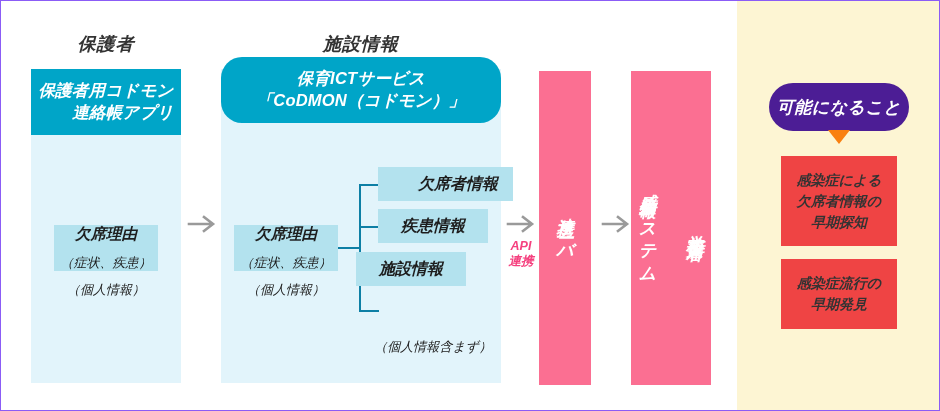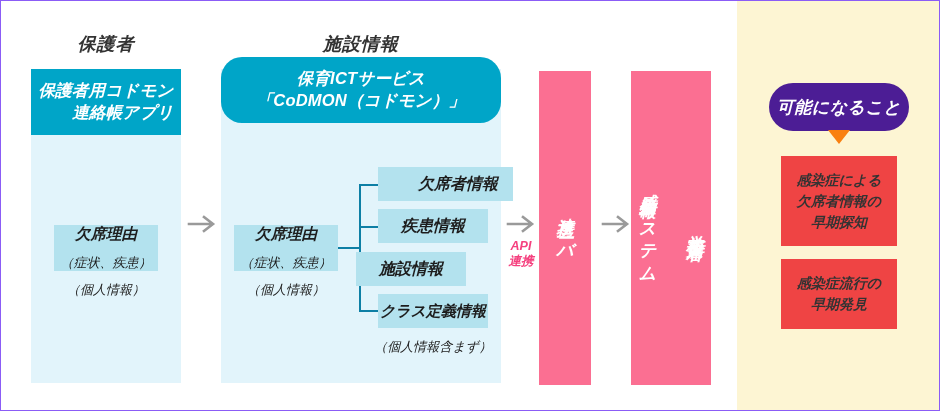--- a/index.html
+++ b/index.html
@@ -225,23 +225,20 @@
 
   <div class="chip single" style="left:377px; top:166px; width:110px; height:34px;padding-left:25px;">
     <span class="l1">欠席者情報</span>
   </div>
   <div class="chip single" style="left:377px; top:208px; width:110px; height:34px;">
     <span class="l1">疾患情報</span>
   </div>
   <div class="chip single" style="left:355px; top:251px; width:110px; height:34px;">
     <span class="l1">施設情報</span>
   </div>
-  <div class="chip single" style="left:377px; top:293px; width:110px; height:34px;">
-    <span class="l1" style="font-size:15px;">クラス定義情報</span>
-  </div>
 
   <div class="caption" style="left:367px; top:337px; width:130px;">
     <span>（個人情報含まず）</span>
   </div>
 
   <svg class="arrow" style="left:505px; top:212px;" viewBox="0 0 30 22">
     <path d="M2 11 H25 M17 4 L26 11 L17 18" fill="none" stroke="#9a9a9a" stroke-width="2.6" stroke-linecap="square" stroke-linejoin="miter"></path>
   </svg>
   <div class="api-label" style="left:498px; top:238px;">
     <div>API</div>

